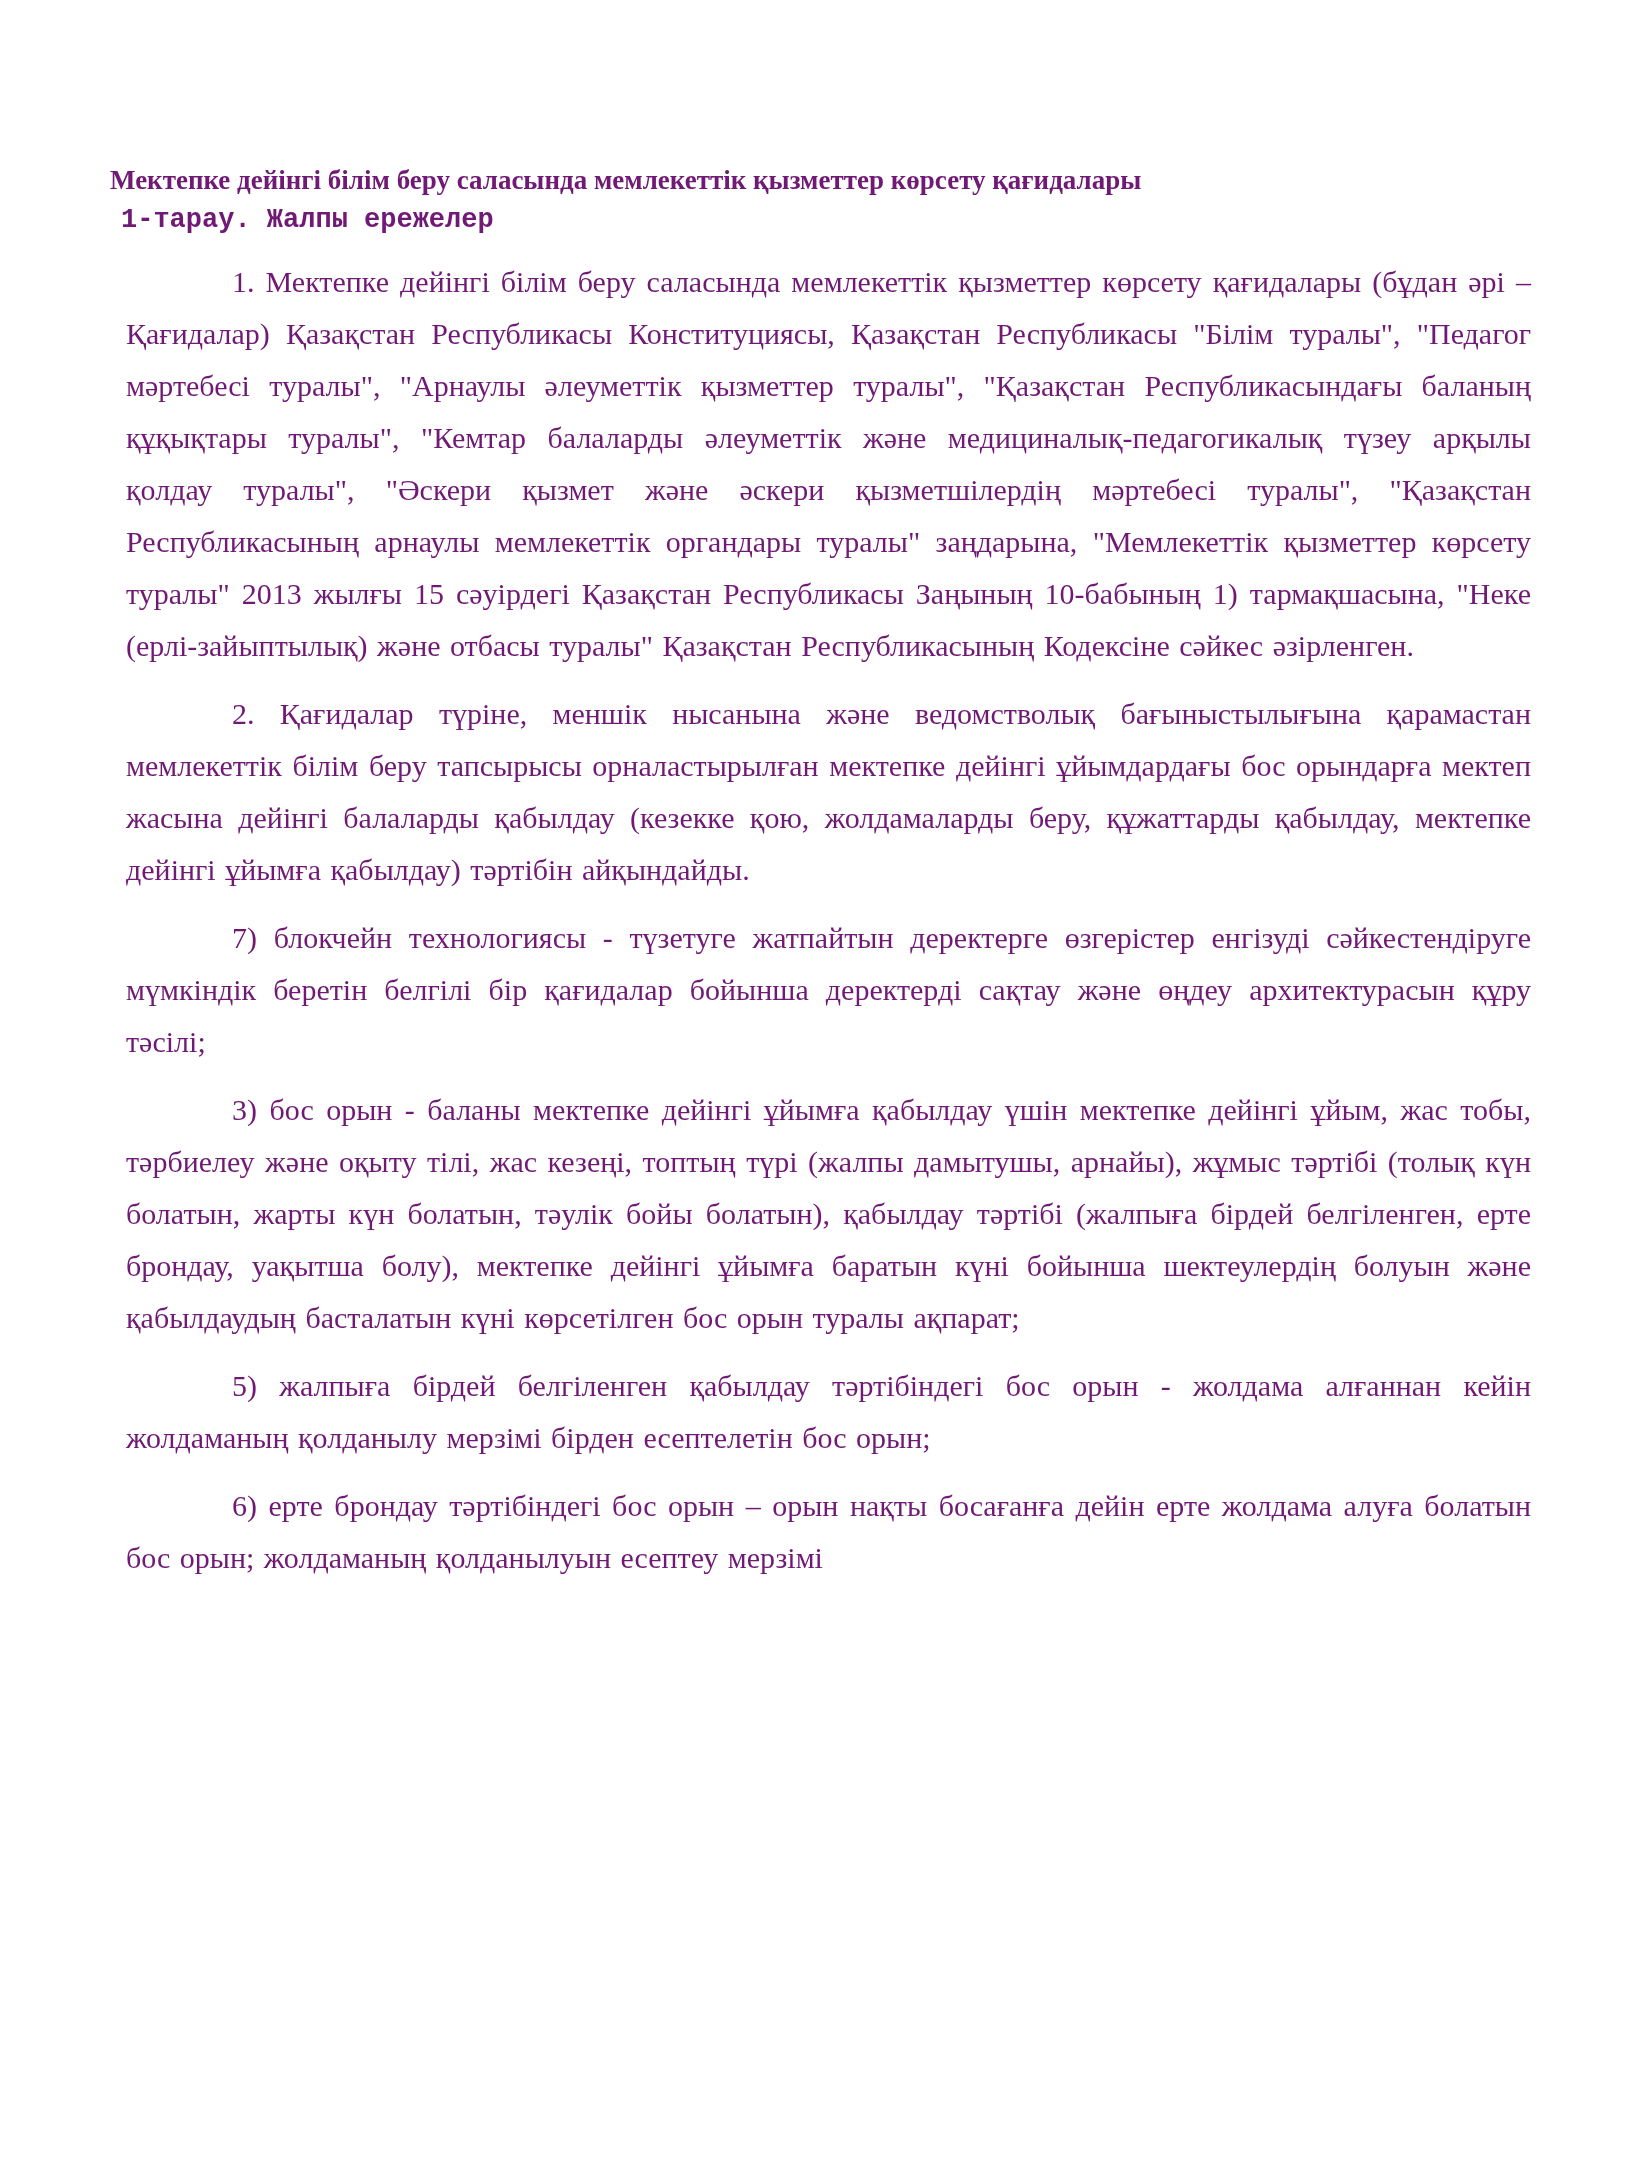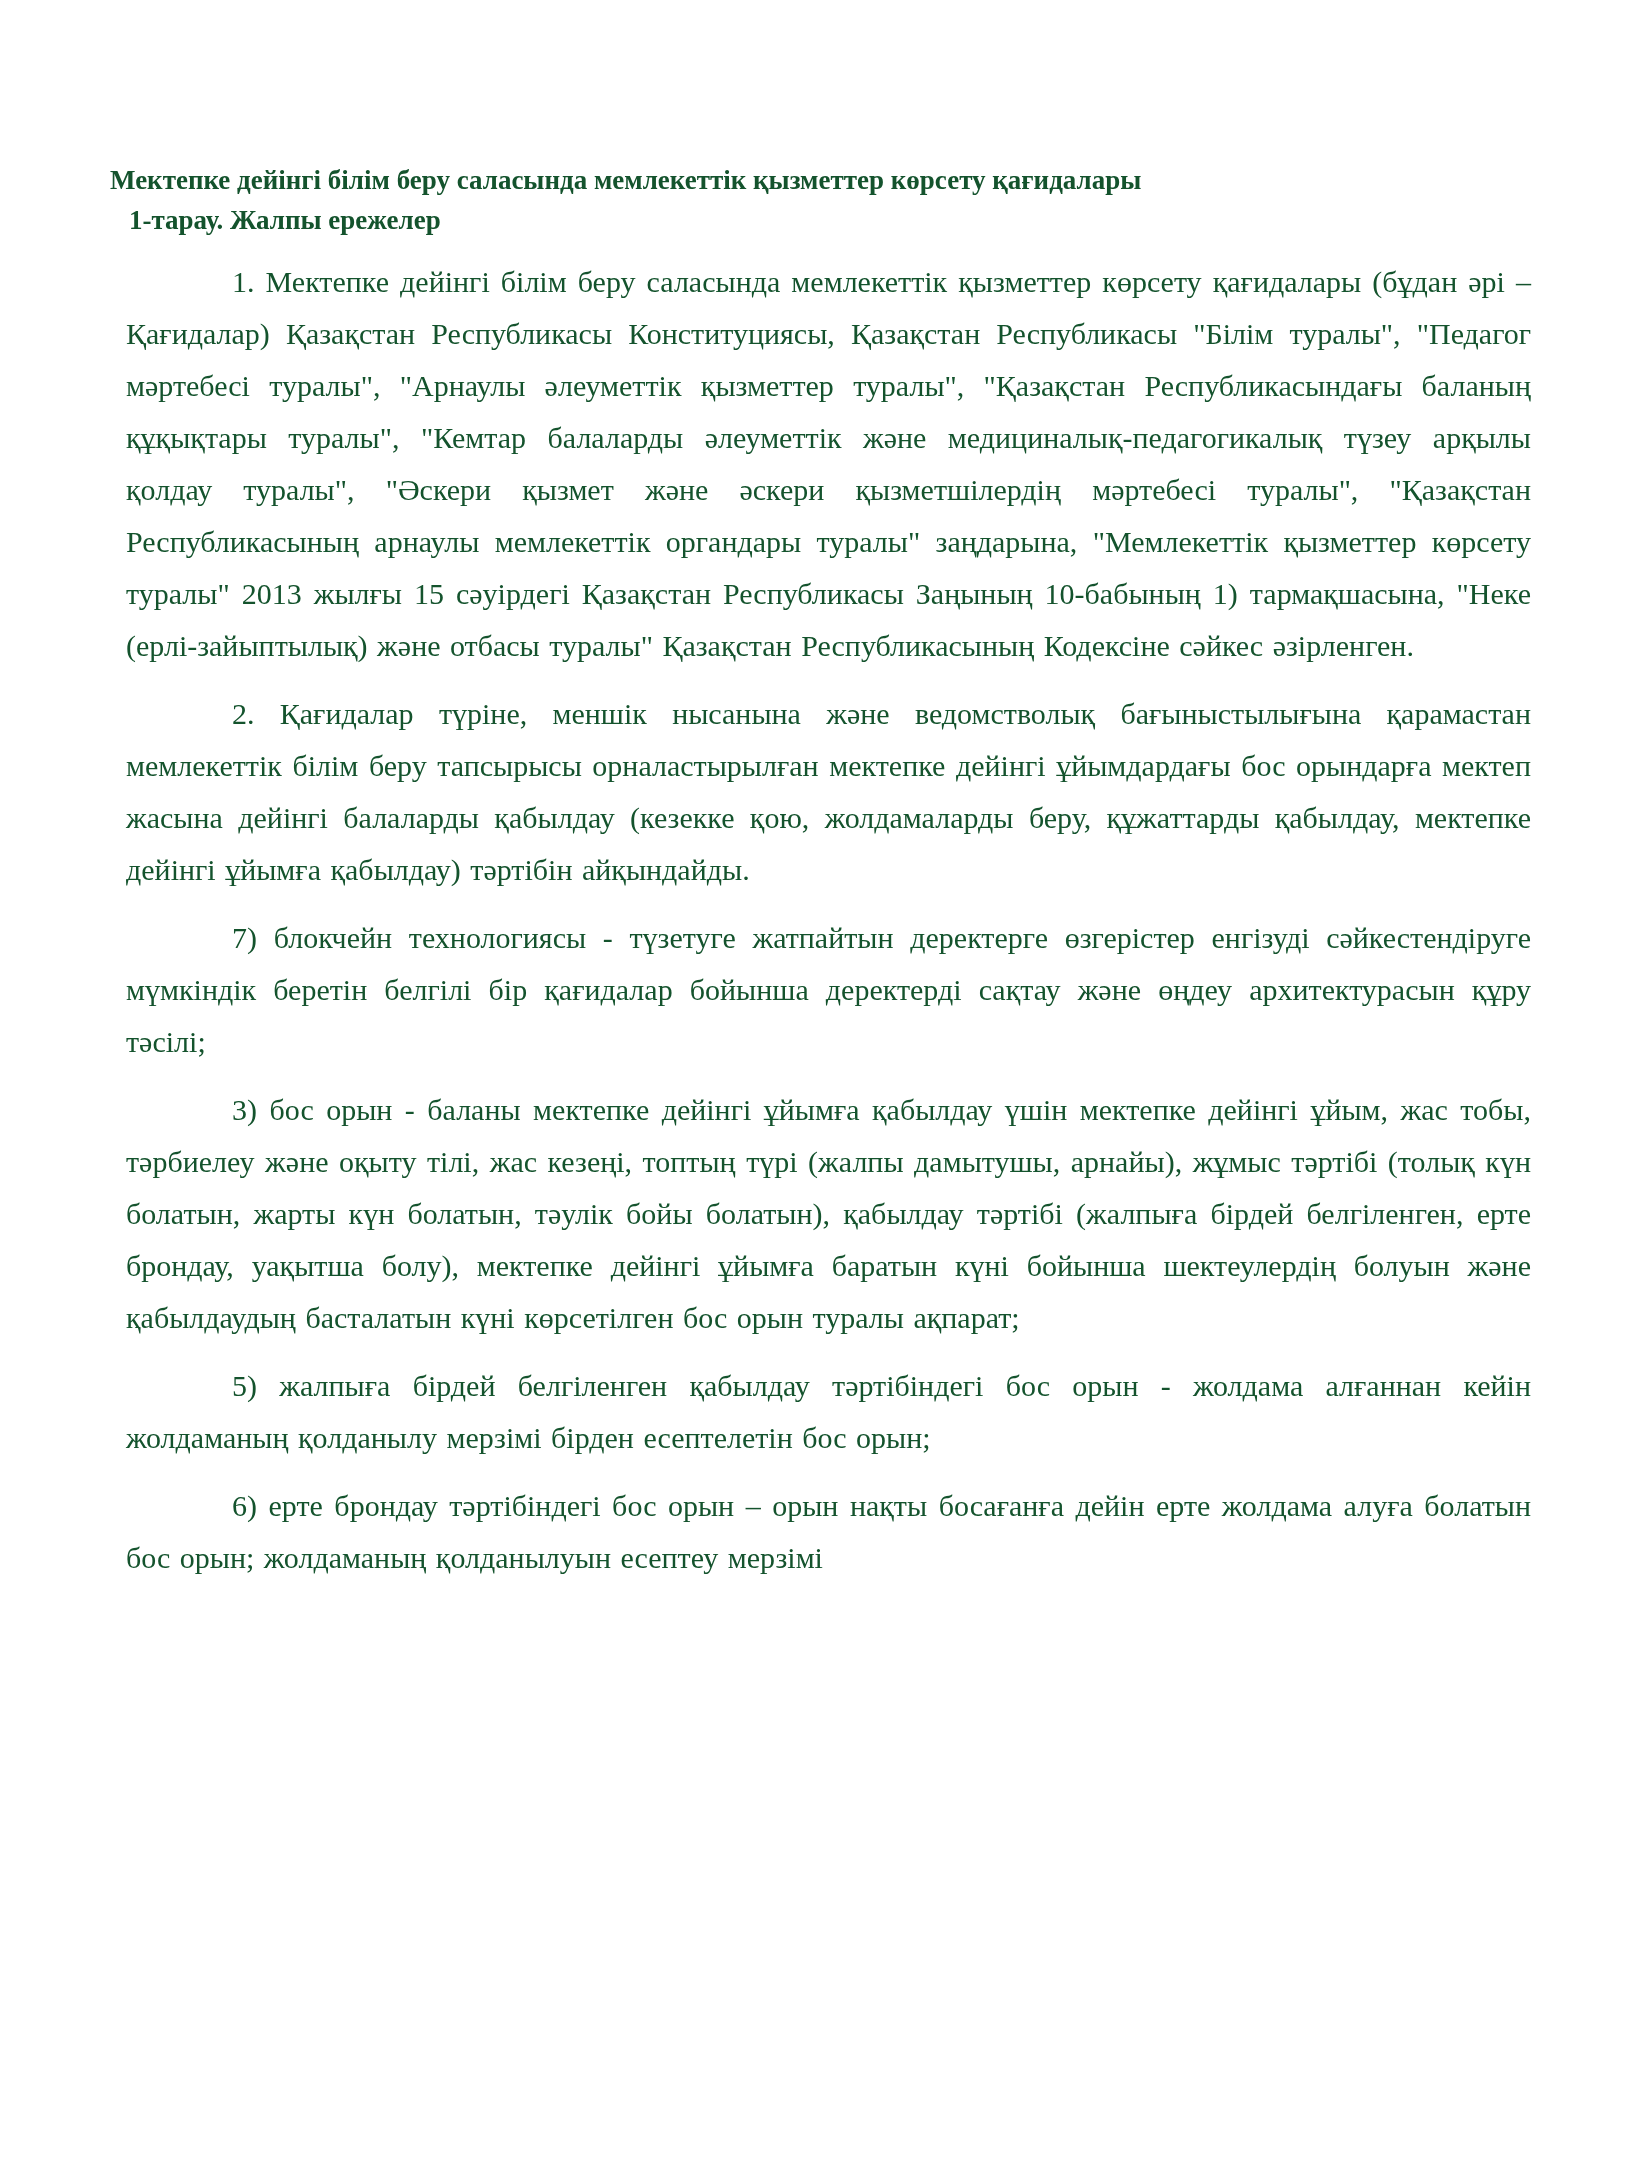--- a/index.html
+++ b/index.html
@@ -7,42 +7,43 @@
     padding: 0;
     background: #ffffff;
   }
   .page {
     position: relative;
     width: 1652px;
     height: 1788px;
     background: #ffffff;
     overflow: hidden;
     font-family: "Liberation Serif", "DejaVu Serif", serif;
-    color: #14532d;
+    color: #701a75;
   }
   .content {
     position: absolute;
     left: 110px;
     top: 160px;
     width: 1437px;
   }
   .doc-title {
     margin: 0;
     font-size: 27px;
     font-weight: bold;
     line-height: 40px;
     text-align: left;
   }
   .doc-subtitle {
-    margin: 0 0 5px 12px;
+    margin: 0 0 5px 4px;
     padding-left: 7px;
     font-size: 27px;
     font-weight: bold;
     line-height: 40px;
     text-align: left;
+    font-family: Liberation Mono, monospace;
   }
   .para {
     margin: 16px;
     font-size: 30px;
     line-height: 52px;
     text-align: justify;
     text-indent: 106px;
     word-spacing: 2px;
   }
 </style>

